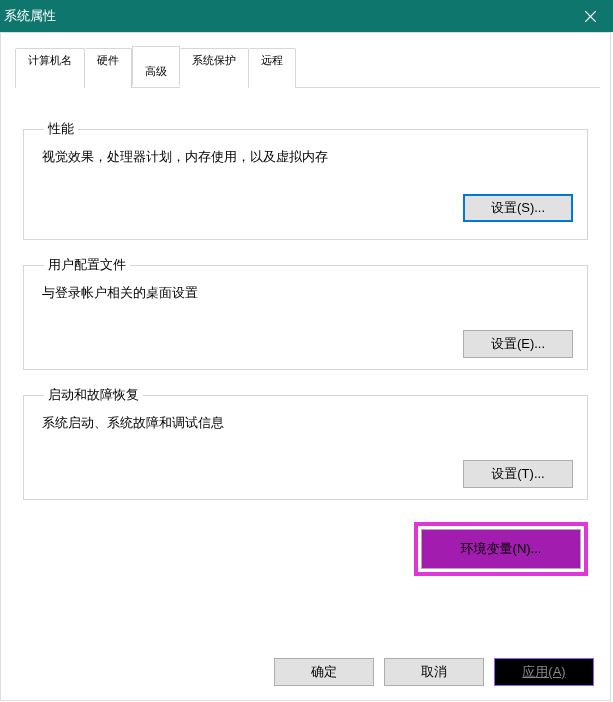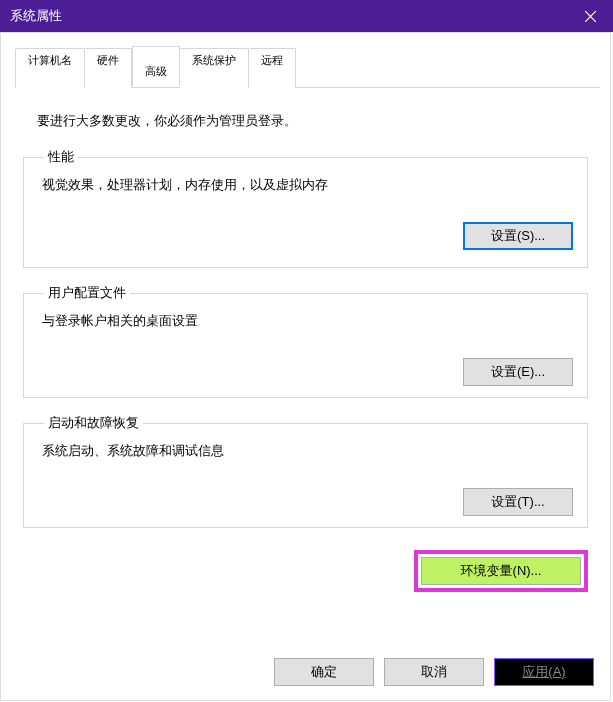--- a/index.html
+++ b/index.html
@@ -6,26 +6,26 @@
   body {
     width: 613px;
     height: 702px;
     font-family: "Microsoft YaHei", "Segoe UI", sans-serif;
     font-size: 13px;
     background: #fff;
     overflow: hidden;
   }
   .titlebar {
     height: 32px;
-    background: #4c1d95;
+    background: #0f766e;
     color: #fff;
     display: flex;
     align-items: center;
     justify-content: space-between;
-    padding-left: 10px;
+    padding-left: 4px;
   }
   .titlebar-title { font-size: 13px; }
   .close-btn {
     width: 46px;
     height: 32px;
     display: flex;
     align-items: center;
     justify-content: center;
     color: #fff;
     font-size: 14px;
@@ -118,22 +118,22 @@
     justify-content: flex-end;
     padding: 6px 22px 0 22px;
   }
   .env-highlight {
     border: 4px solid #e038d8;
     padding: 3px;
     display: inline-block;
   }
   .env-btn {
     width: 160px;
-    height: 28px;
-    background: #bef264;
+    height: 40px;
+    background: #a21caf;
     border: 1px solid #adadad;
     font-size: 13px;
     display:flex;
     align-items:center;
     justify-content:center;
     font-family: inherit;
   }
   .bottom-bar {
     position: absolute;
     bottom: 14px;
@@ -170,21 +170,20 @@
   <div class="tabs">
     <div class="tab inactive">计算机名</div>
     <div class="tab inactive">硬件</div>
     <div class="tab active">高级</div>
     <div class="tab inactive">系统保护</div>
     <div class="tab inactive">远程</div>
   </div>
 
   <div class="content">
 
-    <div class="top-note">要进行大多数更改，你必须作为管理员登录。</div>
 
     <fieldset class="group perf">
       <legend>性能</legend>
       <div class="group-desc">视觉效果，处理器计划，内存使用，以及虚拟内存</div>
       <div class="btn-row">
         <button class="win-btn focused">设置(S)...</button>
       </div>
     </fieldset>
 
     <fieldset class="group userprof">

